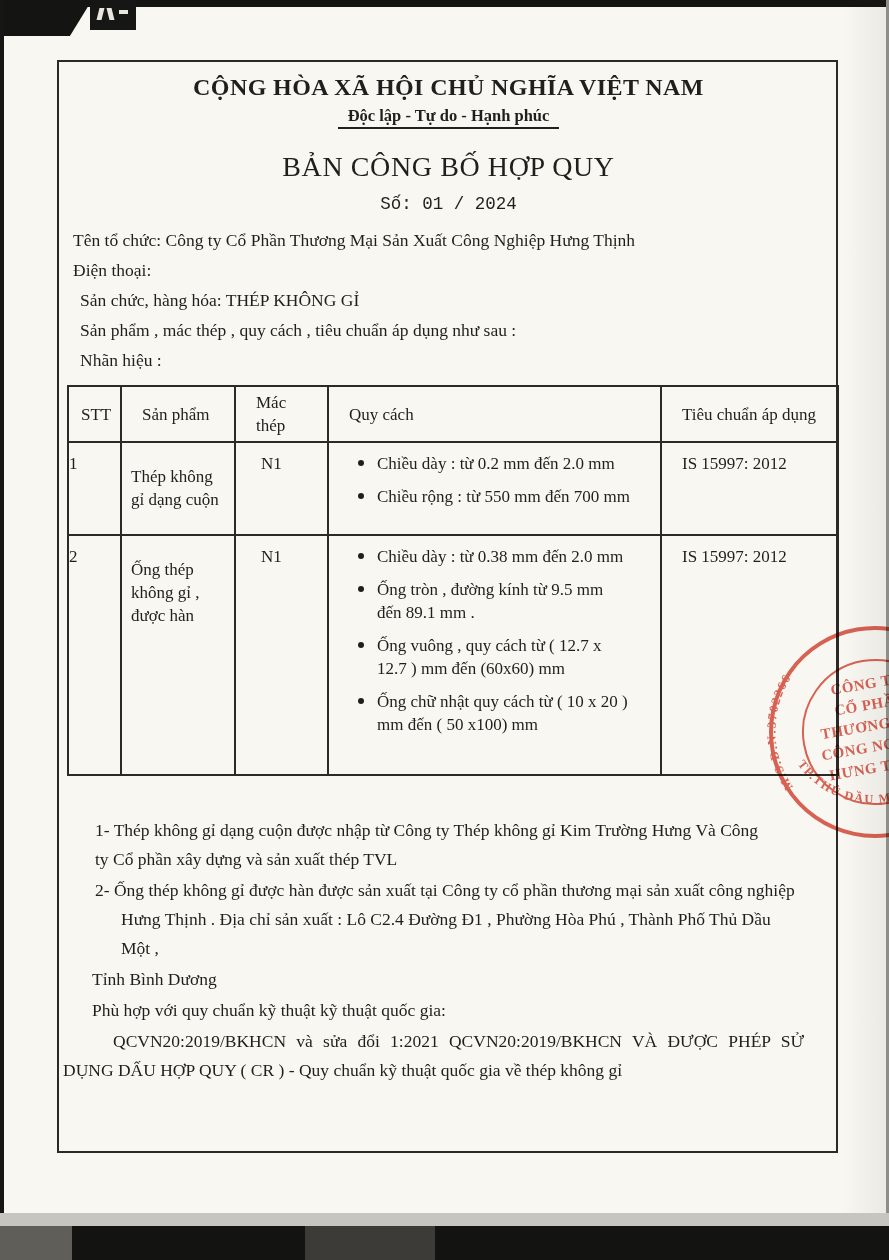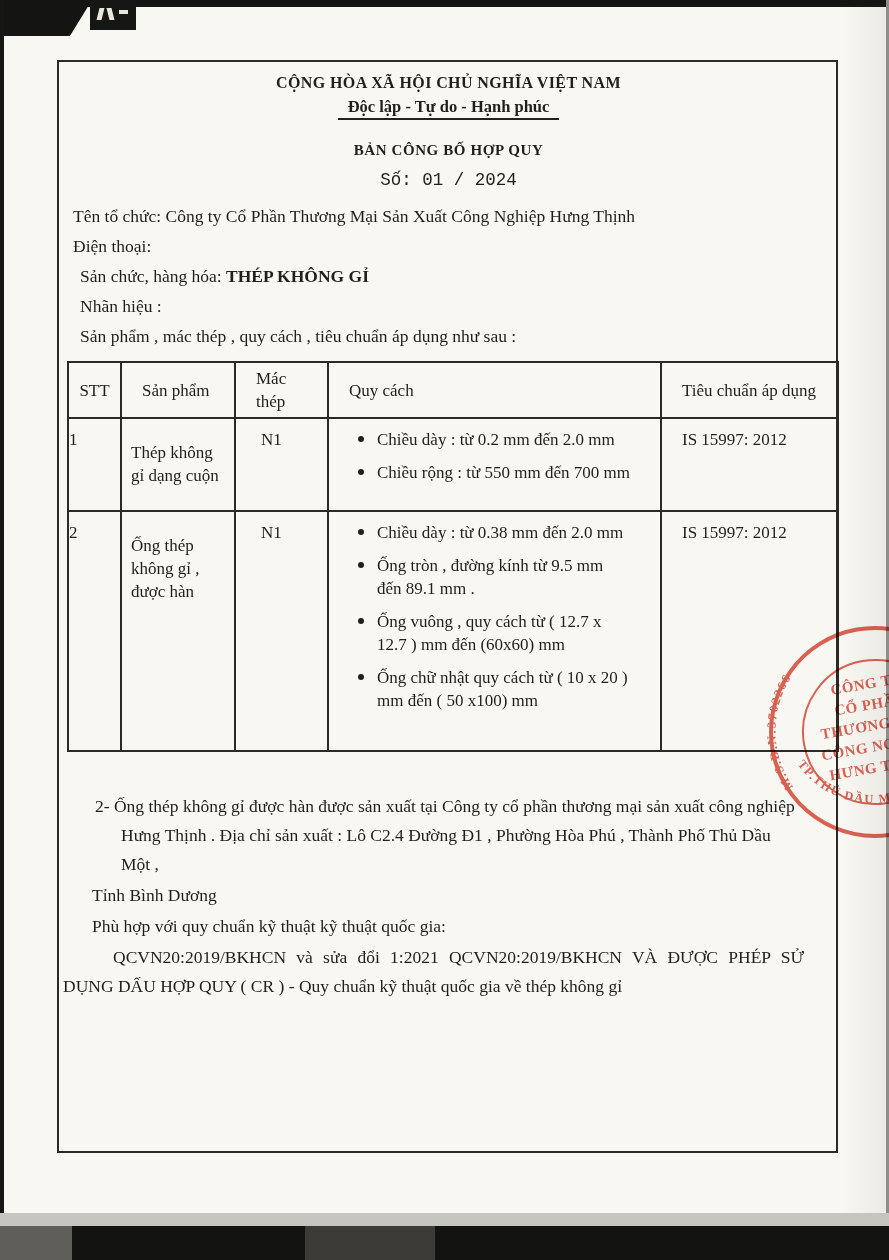--- a/index.html
+++ b/index.html
@@ -28,37 +28,37 @@
   .patch-bl   { position:absolute; bottom:0; left:0; width:72px; height:34px; background:#605e59; }
   .patch-bm   { position:absolute; bottom:0; left:305px; width:130px; height:34px; background:#3c3b38; }
 
   
   .doc-frame {
     position:absolute; left:57px; top:60px; width:781px; height:1093px;
     border:2px solid #2b2a27;
     padding:12px 10px 0 12px;
     background:transparent;
   }
-  .h-country { text-align:center; font-weight:bold; font-size:16px; letter-spacing:.4px; }
+  .h-country { text-align:center; font-weight:bold; font-size:24px; letter-spacing:.4px; }
   .h-motto   { text-align:center; font-weight:bold; font-size:16.5px; margin-top:5px; }
   .h-motto span { border-bottom:2px solid #22211e; padding:0 10px 2px 10px; }
-  .doc-title { text-align:center; font-weight:bold; font-size:15px; letter-spacing:.6px; margin-top:25px; }
+  .doc-title { text-align:center; font-weight:normal; font-size:28px; letter-spacing:.6px; margin-top:25px; }
   .doc-number{ text-align:center; font-size:17.5px; margin-top:11px;font-family:Liberation Mono, monospace; }
 
   .info { margin-top:11px; font-size:17.5px; line-height:30px; padding-left:2px; padding-right:6px; }
   .info p.ind { margin-left:7px; }
-  .product-value { font-weight:bold; }
+  .product-value { font-weight:normal; }
 
   
   table.spec { border-collapse:collapse; width:770px; margin-top:10px; margin-left:-4px;
                font-size:17px; table-layout:fixed; }
   table.spec th, table.spec td { border:2px solid #2b2a27; vertical-align:top;
                text-align:left; font-weight:normal; line-height:23px; }
   table.spec th { height:40px; vertical-align:middle; padding:4px 20px; }
-  table.spec th.c { text-align:center; padding:4px 2px; }
+  table.spec th.c { padding:4px 12px; }
   td.stt   { text-align:center; padding-top:9px; }
   td.prod  { padding:22px 7px 6px 9px; }
   td.grade { padding:9px 4px 0 25px; }
   td.specs-cell { padding:7px 6px 4px 16px; }
   td.std   { padding:9px 4px 6px 20px; }
   tr.r1 { height:93px; }
   tr.r2 { height:240px; }
   ul.specs { list-style:none; margin:2px 0 0 32px; }
   ul.specs li { position:relative; margin-bottom:10px; max-width:254px; }
   ul.specs li::before { content:""; position:absolute; left:-19px; top:8px; width:6px; height:6px;
@@ -107,22 +107,22 @@
     <span>Độc lập - Tự do - Hạnh phúc</span>
   </div>
 
   <div class="doc-title">BẢN CÔNG BỐ HỢP QUY</div>
   <div class="doc-number">Số: 01 / 2024</div>
 
   <div class="info">
     <p>Tên tổ chức: Công ty Cổ Phần Thương Mại Sản Xuất Công Nghiệp Hưng Thịnh</p>
     <p>Điện thoại:</p>
     <p class="ind"><span>Sản chức, hàng hóa: </span><span class="product-value">THÉP KHÔNG GỈ</span></p>
+    <p class="ind">Sản phẩm , mác thép , quy cách , tiêu chuẩn áp dụng như sau :</p>
     <p class="ind">Nhãn hiệu :</p>
-    <p class="ind">Sản phẩm , mác thép , quy cách , tiêu chuẩn áp dụng như sau :</p>
   </div>
 
   <table class="spec">
     <colgroup>
       <col style="width:53px">
         <col style="width:114px">
         <col style="width:93px">
         <col style="width:333px">
         <col style="width:177px">
     </colgroup>
@@ -159,20 +159,21 @@
             <li><span>Ống vuông , quy cách từ ( 12.7 x 12.7 ) mm đến (60x60) mm</span></li>
             <li><span>Ống chữ nhật quy cách từ ( 10 x 20 ) mm đến ( 50 x100) mm</span></li>
           </ul>
         </td>
         <td class="std">IS 15997: 2012</td>
       </tr>
     </tbody>
   </table>
 
   <div class="notes">
+    <p class="n1">1-  Thép không gỉ dạng cuộn được nhập từ Công ty Thép không gỉ Kim Trường Hưng Và Công ty Cổ phần xây dựng và sản xuất thép TVL</p>
     <p class="n2">2-  Ống thép không gỉ được hàn được sản xuất tại Công ty cổ phần thương mại sản xuất công nghiệp Hưng Thịnh . Địa chỉ sản xuất : Lô C2.4 Đường Đ1 , Phường Hòa Phú , Thành Phố Thủ Dầu Một ,</p>
     <p class="n3">Tỉnh Bình Dương</p>
     <p class="n4">Phù hợp với quy chuẩn kỹ thuật kỹ thuật quốc gia:</p>
     <p class="n5">QCVN20:2019/BKHCN và sửa đổi 1:2021 QCVN20:2019/BKHCN VÀ ĐƯỢC PHÉP SỬ DỤNG DẤU HỢP QUY ( CR ) -  Quy chuẩn kỹ thuật quốc gia về thép không gỉ</p>
   </div>
 
 </div>
 
 <div class="stamp">
   <svg width="240" height="240" viewBox="0 0 240 240">

